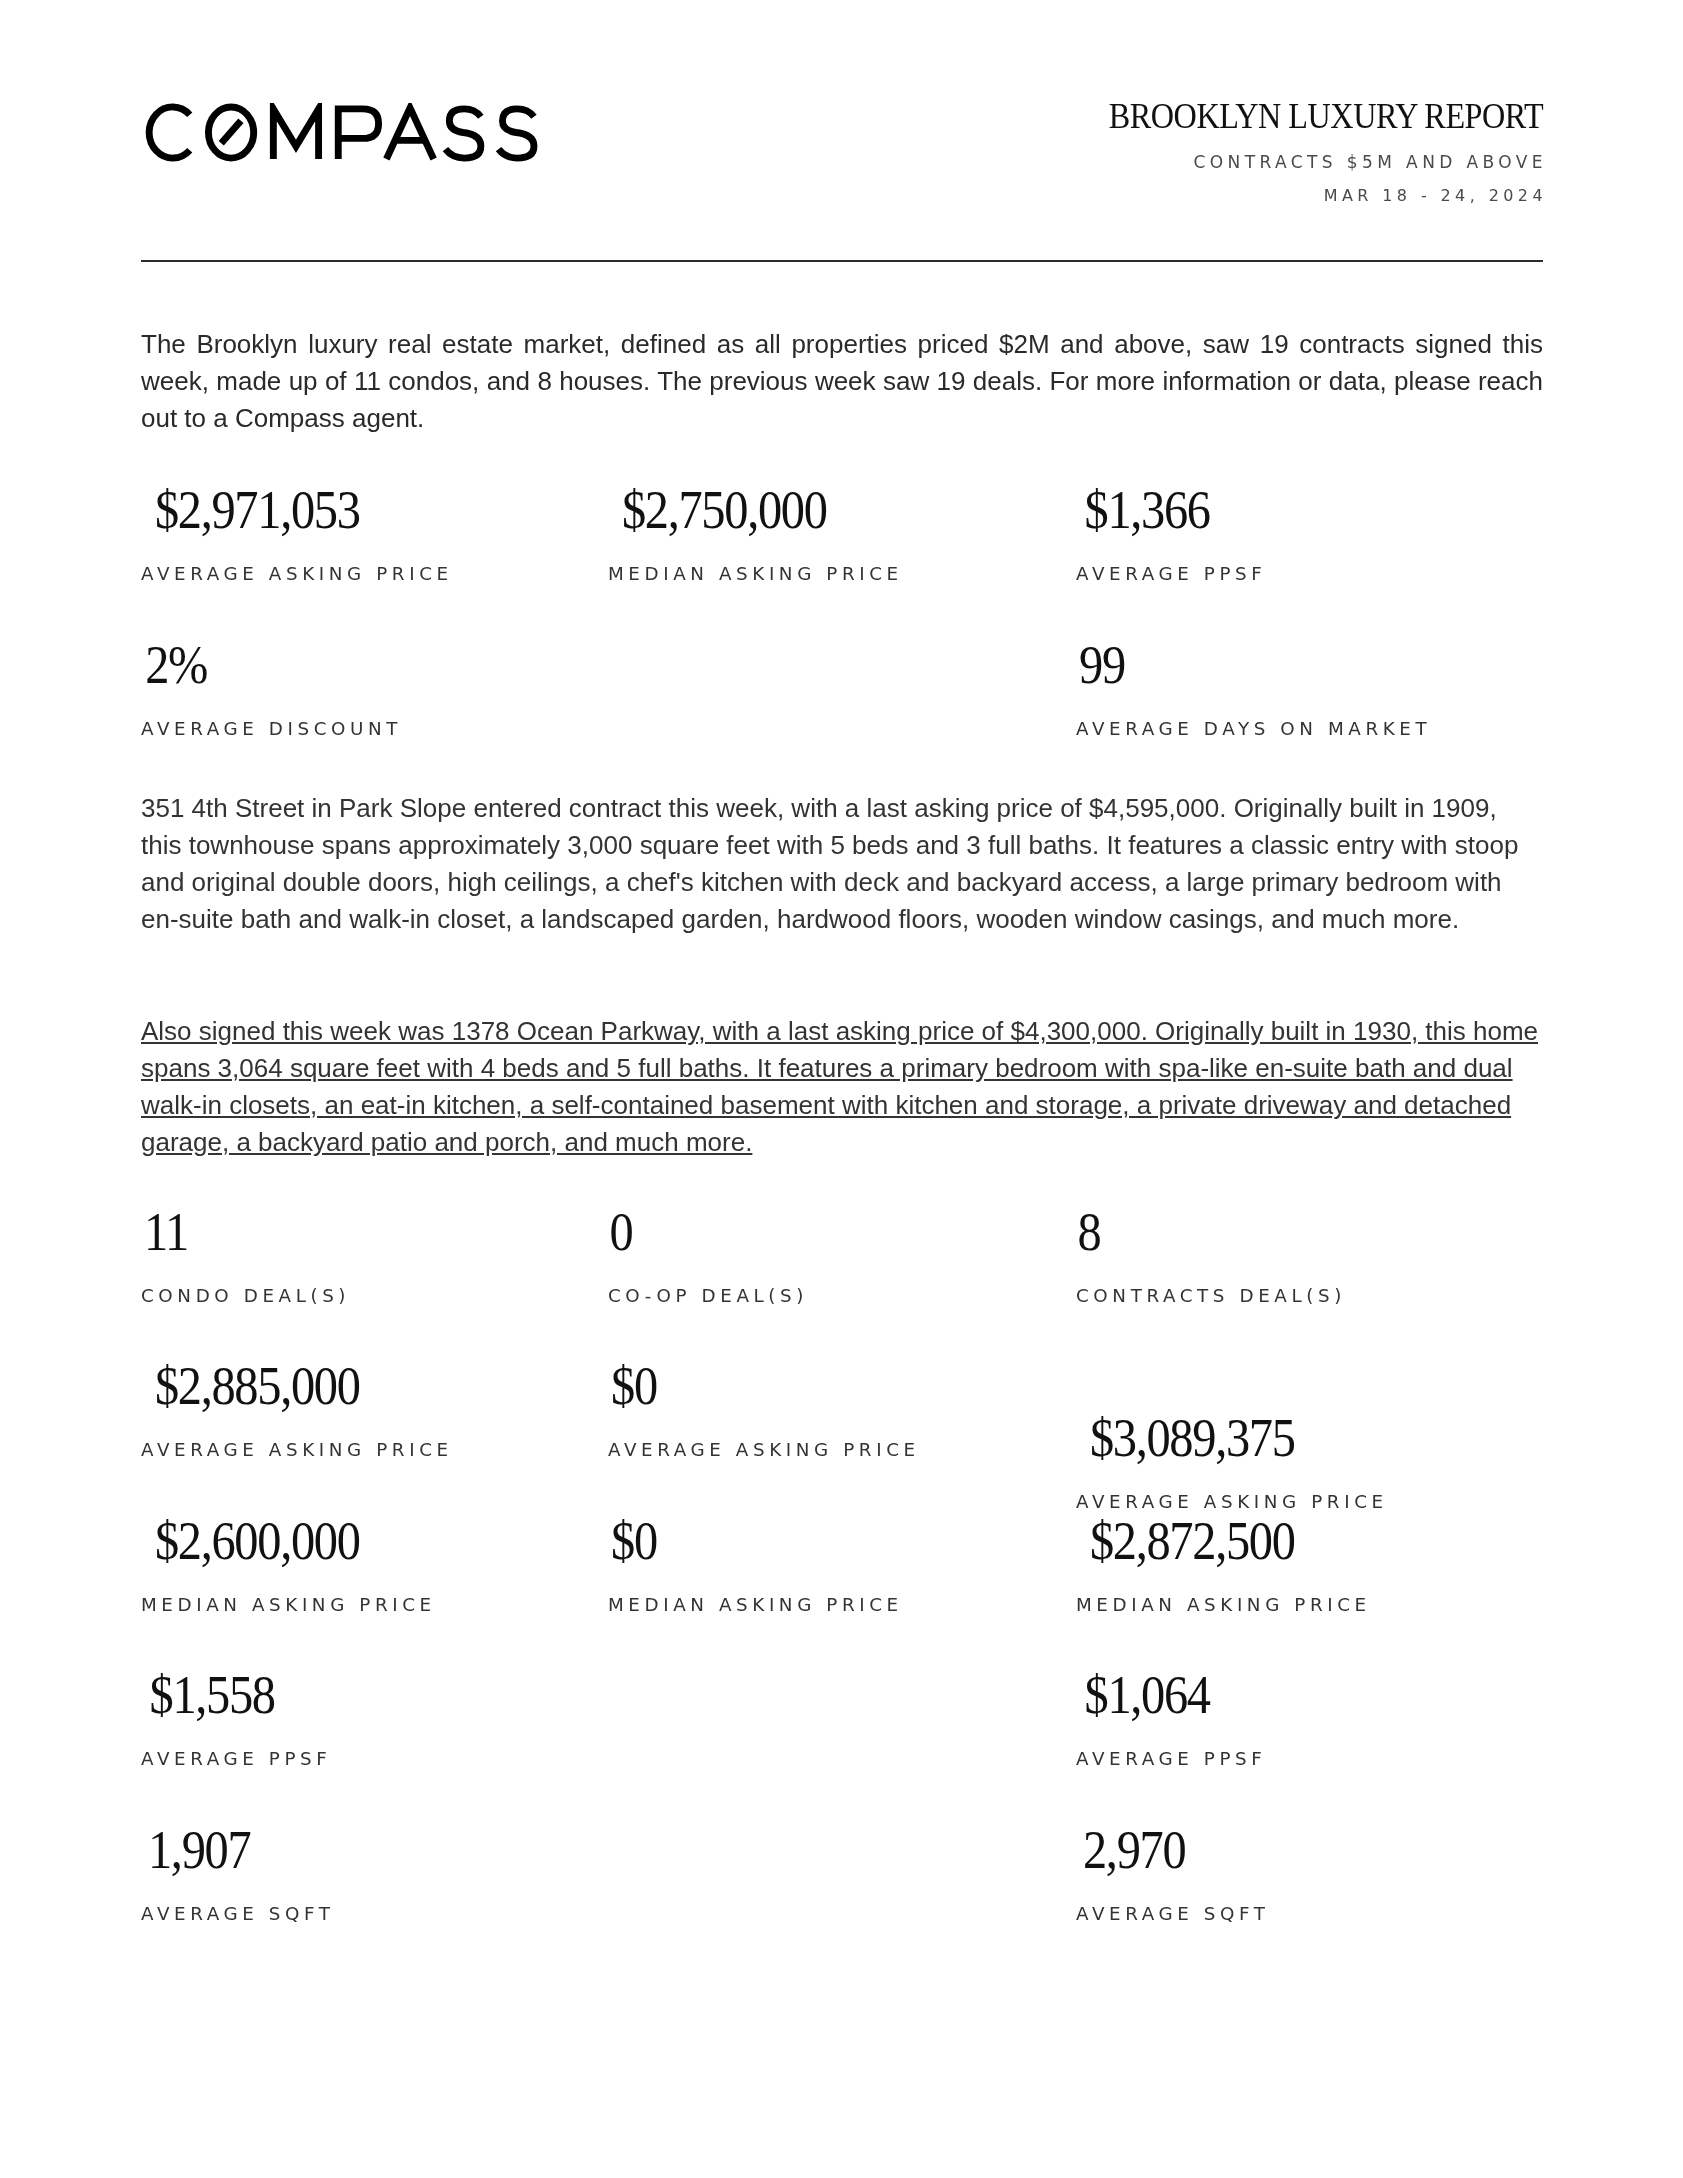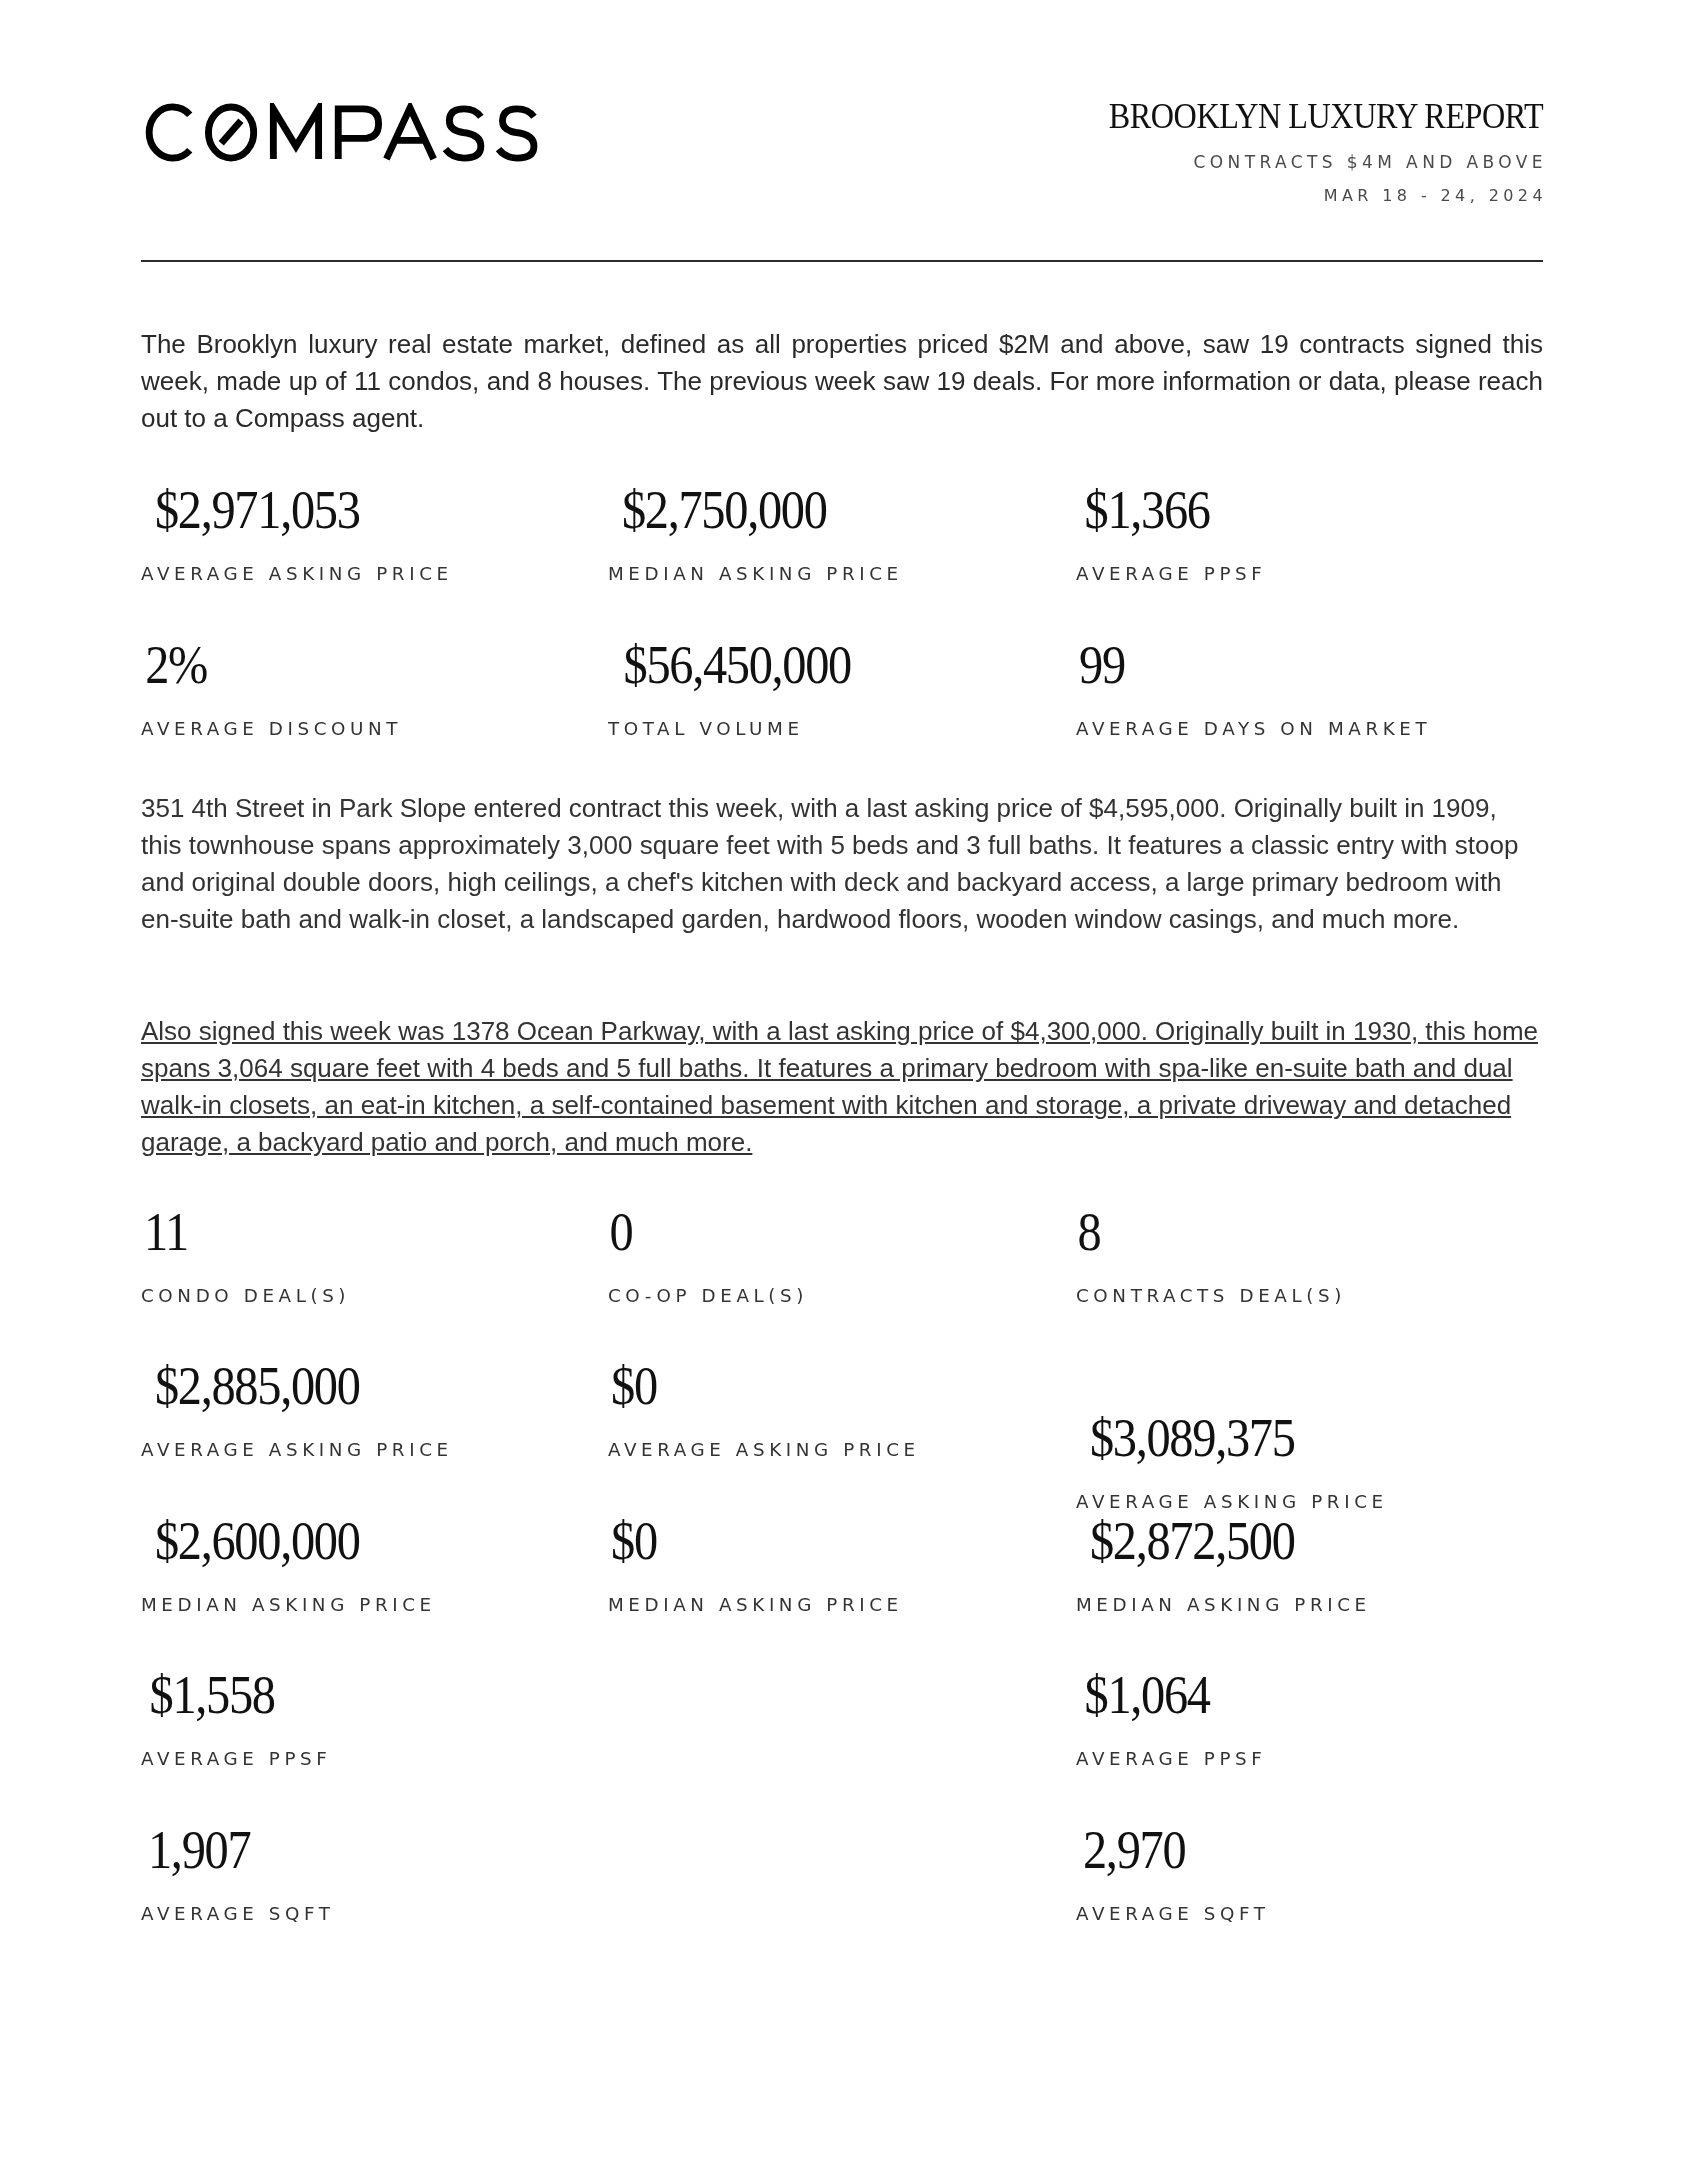--- a/index.html
+++ b/index.html
@@ -145,21 +145,21 @@
 
           <path d="M340 14 Q334 6 323 6 Q308 6 308 18 Q308 28 322 30 Q340 32 340 44 Q340 56 323 56 Q311 56 304 47"></path>
 
           <path d="M394 14 Q388 6 377 6 Q362 6 362 18 Q362 28 376 30 Q394 32 394 44 Q394 56 377 56 Q365 56 358 47"></path>
         </g>
       </svg>
     </div>
 
     <div class="report-head">
       <div class="report-title">BROOKLYN LUXURY REPORT</div>
-      <div class="report-sub">CONTRACTS $4M AND ABOVE</div>
+      <div class="report-sub">CONTRACTS $5M AND ABOVE</div>
       <div class="report-date">MAR 18 - 24, 2024</div>
     </div>
 
     <div class="divider"></div>
   </div>
 
   <p class="para intro">The Brooklyn luxury real estate market, defined as all properties priced $2M and above, saw 19 contracts signed this week, made up of 11 condos, and 8 houses. The previous week saw 19 deals. For more information or data, please reach out to a Compass agent.</p>
 
   <div class="stat col0" style="top:482px">
     <div class="val">$2,971,053</div>
@@ -170,24 +170,20 @@
     <div class="lbl">MEDIAN ASKING PRICE</div>
   </div>
   <div class="stat col2" style="top:482px">
     <div class="val">$1,366</div>
     <div class="lbl">AVERAGE PPSF</div>
   </div>
   <div class="stat col0" style="top:637px">
     <div class="val">2%</div>
     <div class="lbl">AVERAGE DISCOUNT</div>
   </div>
-  <div class="stat col1" style="top:637px">
-    <div class="val">$56,450,000</div>
-    <div class="lbl">TOTAL VOLUME</div>
-  </div>
   <div class="stat col2" style="top:637px">
     <div class="val">99</div>
     <div class="lbl">AVERAGE DAYS ON MARKET</div>
   </div>
 
   <p class="para story1">351 4th Street in Park Slope entered contract this week, with a last asking price of $4,595,000. Originally built in 1909, this townhouse spans approximately 3,000 square feet with 5 beds and 3 full baths. It features a classic entry with stoop and original double doors, high ceilings, a chef's kitchen with deck and backyard access, a large primary bedroom with en-suite bath and walk-in closet, a landscaped garden, hardwood floors, wooden window casings, and much more.</p>
   <p class="para story2">Also signed this week was 1378 Ocean Parkway, with a last asking price of $4,300,000. Originally built in 1930, this home spans 3,064 square feet with 4 beds and 5 full baths. It features a primary bedroom with spa-like en-suite bath and dual walk-in closets, an eat-in kitchen, a self-contained basement with kitchen and storage, a private driveway and detached garage, a backyard patio and porch, and much more.</p>
 
   <div class="stat col0" style="top:1204px">
     <div class="val">11</div>

